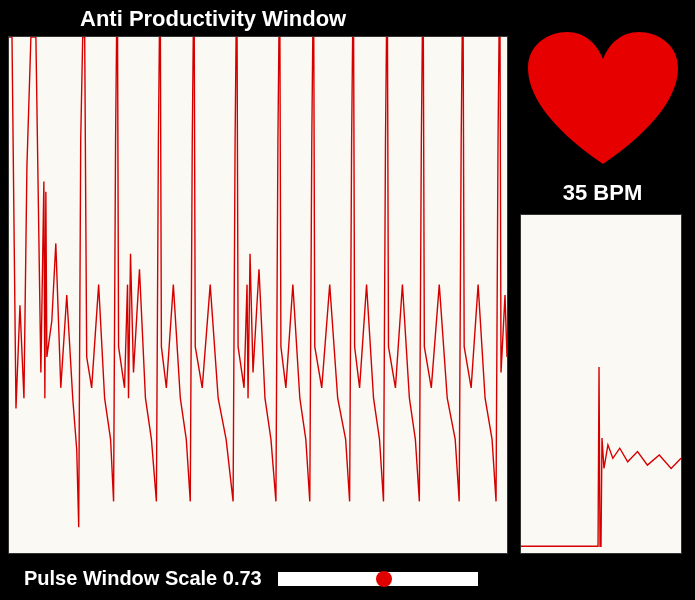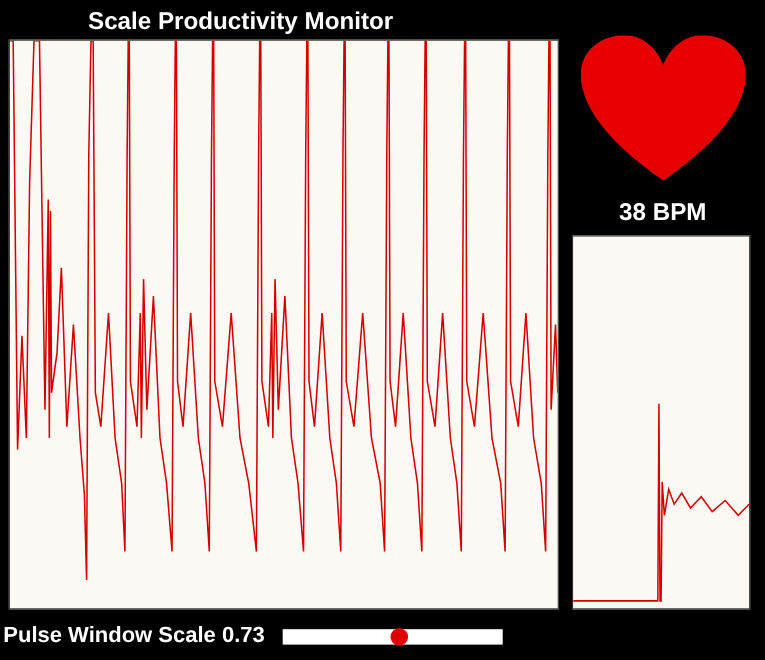--- a/index.html
+++ b/index.html
@@ -52,21 +52,21 @@
     left: 520px;
     width: 162px;
     height: 340px;
     background: #fbf9f4;
     border: 1px solid #333;
   }
   .side-plot svg { width: 100%; height: 100%; display: block; }
   .footer {
     position: absolute;
     bottom: 10px;
-    left: 3px;
+    left: 24px;
     right: 8px;
     display: flex;
     align-items: center;
     font-size: 20px;
     font-weight: bold;
   }
   .scale-label { white-space: nowrap; }
   .slider-wrap {
     margin-left: 16px;
     width: 200px;
@@ -94,35 +94,35 @@
     margin-left: auto;
     padding-left: 20px;
     white-space: nowrap;
     width: 165px;
     text-align: center;
   }
 </style>
 </head>
 <body>
 
-<div class="title">Scale Productivity Monitor</div>
+<div class="title">Anti Productivity Window</div>
 
 <div class="main-plot">
   <svg id="main-svg" viewBox="0 0 500 518" preserveAspectRatio="none">
       <path d="M0.0 0.0 L3.0 0.0 L7.0 373.0 L11.0 269.4 L15.0 362.6 L18.0 129.5 L22.0 0.0 L27.0 0.0 L32.0 336.7 L35.0 145.0 L36.0 362.6 L37.0 155.4 L38.0 321.2 L43.0 284.9 L47.0 207.2 L52.0 352.2 L58.0 259.0 L64.0 362.6 L68.0 414.4 L70.0 492.1 L72.0 103.6 L74.0 0.0 L76.0 0.0 L78.0 321.2 L83.0 352.2 L90.0 248.6 L96.0 362.6 L102.0 404.0 L105.0 466.2 L107.0 103.6 L108.0 0.0 L109.0 0.0 L110.0 310.8 L116.0 352.2 L119.0 248.6 L120.0 362.6 L122.0 217.6 L125.0 336.7 L131.0 233.1 L137.0 362.6 L143.0 404.0 L148.0 466.2 L150.0 103.6 L151.0 0.0 L152.0 0.0 L153.0 310.8 L158.0 352.2 L165.0 248.6 L172.0 362.6 L178.0 404.0 L182.0 466.2 L184.0 103.6 L185.0 0.0 L186.0 0.0 L187.0 310.8 L194.0 352.2 L202.0 248.6 L210.0 362.6 L218.0 404.0 L225.0 466.2 L227.0 103.6 L228.0 0.0 L229.0 0.0 L230.0 310.8 L236.0 352.2 L239.0 248.6 L240.0 362.6 L242.0 217.6 L245.0 336.7 L251.0 233.1 L257.0 362.6 L263.0 404.0 L268.0 466.2 L270.0 103.6 L271.0 0.0 L272.0 0.0 L273.0 310.8 L278.0 352.2 L285.0 248.6 L292.0 362.6 L298.0 404.0 L302.0 466.2 L304.0 103.6 L305.0 0.0 L306.0 0.0 L307.0 310.8 L314.0 352.2 L322.0 248.6 L330.0 362.6 L338.0 404.0 L342.0 466.2 L344.0 103.6 L345.0 0.0 L346.0 0.0 L347.0 310.8 L352.0 352.2 L359.0 248.6 L366.0 362.6 L372.0 404.0 L376.0 466.2 L378.0 103.6 L379.0 0.0 L380.0 0.0 L381.0 310.8 L388.0 352.2 L395.0 248.6 L402.0 362.6 L408.0 404.0 L412.0 466.2 L414.0 103.6 L415.0 0.0 L416.0 0.0 L417.0 310.8 L424.0 352.2 L432.0 248.6 L440.0 362.6 L448.0 404.0 L452.0 466.2 L454.0 103.6 L455.0 0.0 L456.0 0.0 L457.0 310.8 L464.0 352.2 L471.0 248.6 L478.0 362.6 L485.0 404.0 L489.0 466.2 L491.0 103.6 L492.0 0.0 L493.0 0.0 L494.0 336.7 L498.0 259.0 L500.0 321.2 " fill="none" stroke="#d40000" stroke-width="1.4"></path>
     </svg>
 </div>
 
 <div class="heart-box">
   <svg viewBox="0 0 100 90" width="150" height="135">
     <path fill="#e60000" d="M50 88 C12 62 0 40 0 24 C0 8 14 0 26 0 C38 0 46 8 50 18 C54 8 62 0 74 0 C86 0 100 8 100 24 C100 40 88 62 50 88 Z"></path>
   </svg>
 </div>
 
-<div class="bpm-label">38 BPM</div>
+<div class="bpm-label">35 BPM</div>
 
 <div class="side-plot">
   <svg id="side-svg" viewBox="0 0 162 340" preserveAspectRatio="none">
       <path d="M0.0 333.2 L78.0 333.2 L79.0 153.0 L80.0 333.2 L81.0 333.2 L82.0 224.4 L84.0 255.0 L88.0 231.2 L93.0 244.8 L100.0 234.6 L108.0 248.2 L118.0 238.0 L128.0 251.6 L140.0 241.4 L152.0 255.0 L162.0 244.8 " fill="none" stroke="#d40000" stroke-width="1.4"></path>
     </svg>
 </div>
 
 <div class="footer">
   <span class="scale-label">Pulse Window Scale 0.73</span>
   <div class="slider-wrap">

